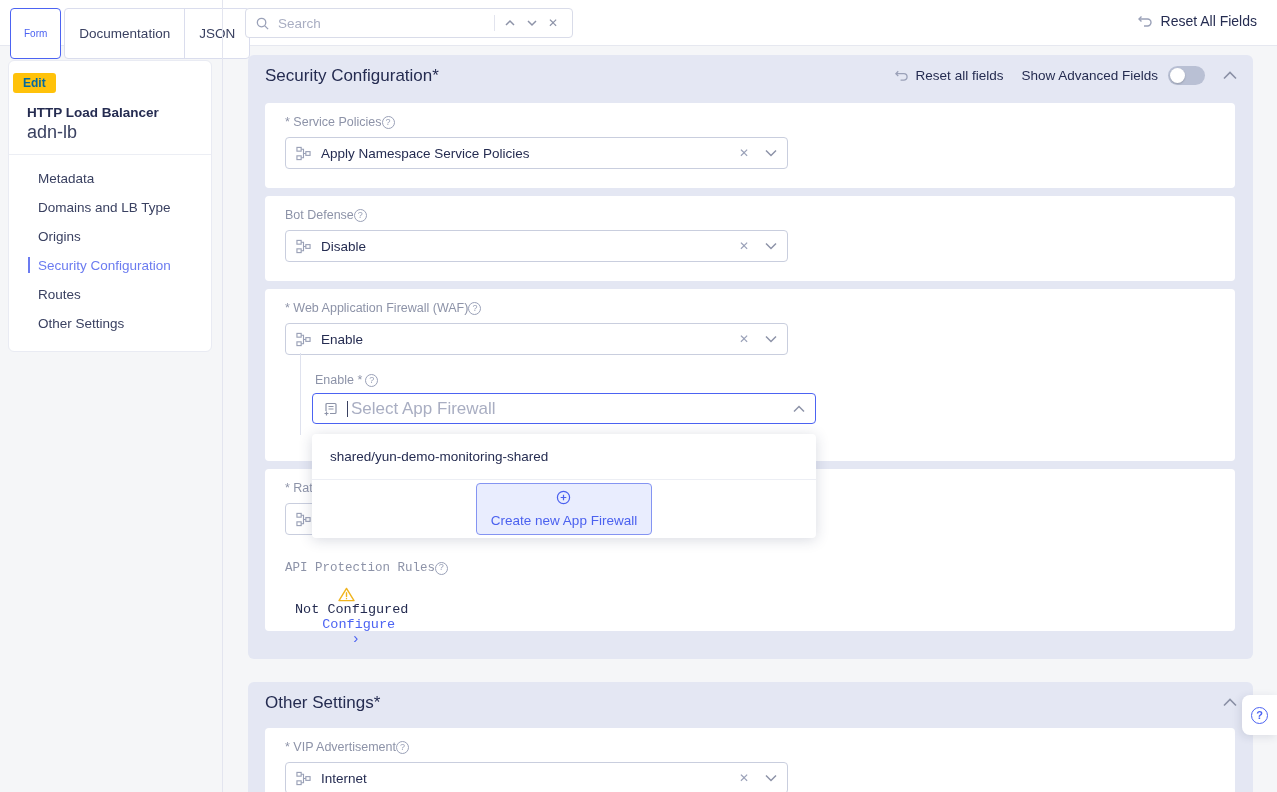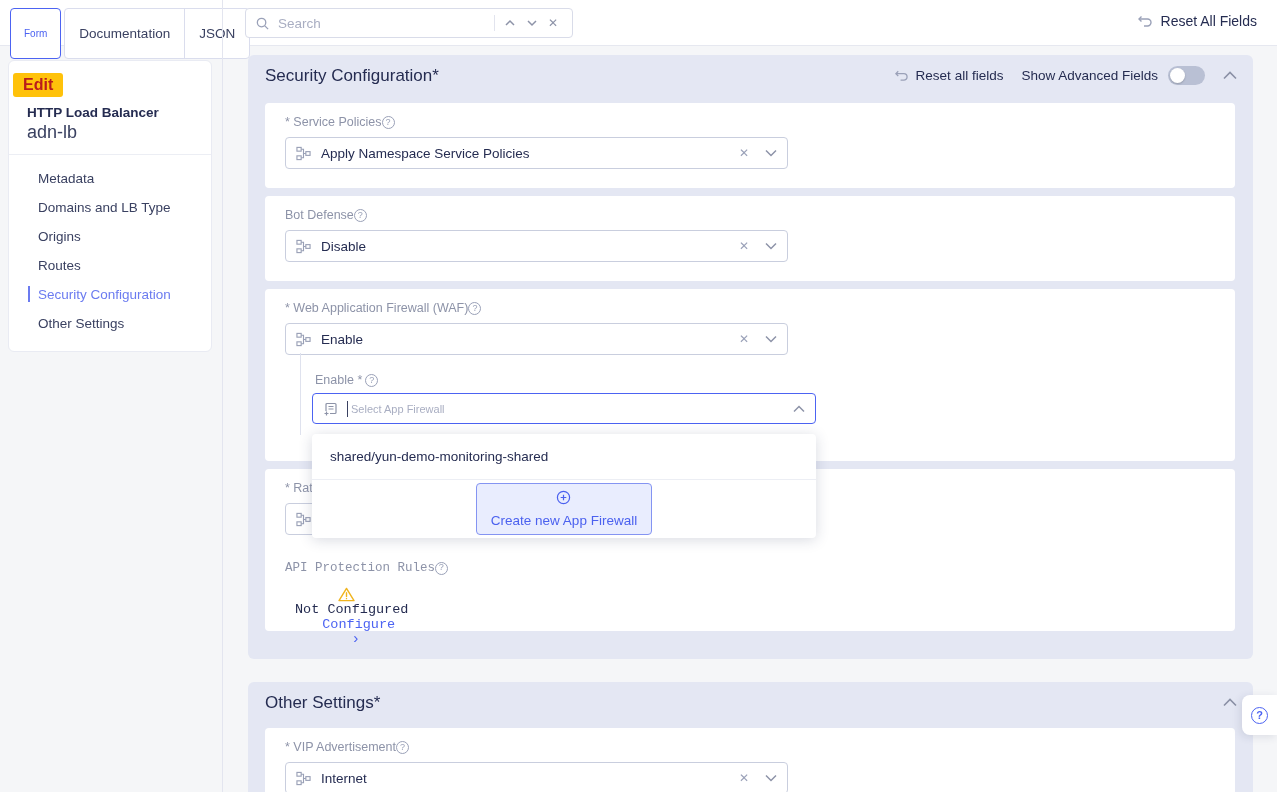--- a/index.html
+++ b/index.html
@@ -17,21 +17,21 @@
   .tab-plain { padding:5px 14px; font-size:13.5px; color:#3a4161; display:flex; align-items:center; cursor:pointer; }
   .tab-sep { width:1px; background:#dadded; }
   .search { position:absolute; left:245px; top:8px; width:328px; height:30px; border:1px solid #d9dce9; border-radius:4px; background:#fff; display:flex; align-items:center; padding:0 9px; }
   .search .ph { flex:1; font-size:13.5px; color:#a9aec2; margin-left:8px; }
   .search .sep { width:1px; height:16px; background:#e2e4ee; margin:0 4px 0 6px; }
   .search .ctl { color:#8d93a8; display:flex; align-items:center; padding:0 5px; cursor:pointer; }
   .reset-all { position:absolute; right:20px; top:13px; display:flex; align-items:center; gap:8px; cursor:pointer; }
   .reset-all span { font-size:14px; color:#252c51; }
   
   .side-card { position:absolute; left:8px; top:60px; width:204px; height:292px; background:#fff; border:1px solid #e9ebf3; border-radius:6px; }
-  .badge { position:absolute; left:4px; top:12px; background:#ffc20a; color:#b91c1c; font-size:16px; font-weight:bold; padding:3px 10px; border-radius:3px; }
+  .badge { position:absolute; left:4px; top:12px; background:#ffc20a; color:#0369a1; font-size:12px; font-weight:bold; padding:3px 10px; border-radius:3px; }
   .obj-type { position:absolute; left:18px; top:44px; font-size:13.5px; font-weight:bold; color:#252c51; }
   .obj-name { position:absolute; left:18px; top:61px; font-size:18px; color:#3a4161; }
   .side-div { position:absolute; left:0; top:93px; width:100%; height:1px; background:#eceef4; }
   .nav { position:absolute; left:0; top:103px; width:100%; }
   .nav-item { position:relative; height:29px; display:flex; align-items:center; padding-left:29px; font-size:13.5px; color:#3a4161; cursor:pointer; }
   .nav-item.active { color:#6b7bf0; }
   .nav-item.active::before { content:""; position:absolute; left:19px; top:6px; width:2px; height:16px; background:#6b7bf0; }
   
   .panel { position:absolute; left:248px; width:1005px; background:#e4e7f3; border-radius:6px; }
   .panel-sec { top:55px; height:604px; }
@@ -50,21 +50,21 @@
   .flabel { position:absolute; left:20px; top:12px; display:flex; align-items:center; font-size:12.5px; color:#8d93a8; }
   .qicon { width:13px; height:13px; border:1px solid #9aa1b8; border-radius:50%; color:#9aa1b8; font-size:9px; display:inline-flex; align-items:center; justify-content:center; flex:none; }
   .select { position:absolute; left:20px; top:34px; width:503px; height:32px; border:1px solid #c9cede; border-radius:4px; background:#fff; display:flex; align-items:center; padding:0 10px; cursor:pointer; }
   .select .val { flex:1; margin-left:10px; font-size:13.5px; color:#252c51; }
   .select .x { color:#9aa1b8; font-size:12px; margin-right:16px; cursor:pointer; }
   .connector { position:absolute; left:35px; top:64px; width:1px; height:82px; background:#dfe2ee; }
   .sub-label { position:absolute; left:50px; top:84px; display:flex; align-items:center; gap:3px; font-size:12.5px; color:#8d93a8; }
   .select-focus { position:absolute; left:47px; top:104px; width:504px; height:31px; border:1.5px solid #4c63f2; border-radius:4px; background:#fff; display:flex; align-items:center; padding:0 10px; }
   .select-focus .caret { width:1px; height:16px; background:#3a4161; margin-left:8px; animation:blink 1s steps(1) infinite; }
   @keyframes blink { 50% { opacity:0; } }
-  .select-focus .ph { flex:1; margin-left:3px; font-size:11px; color:#a9aec2; }
+  .select-focus .ph { flex:1; margin-left:3px; font-size:17px; color:#a9aec2; }
   
   .dropdown { position:absolute; left:64px; top:379px; width:504px; height:104px; background:#fff; border-radius:4px; box-shadow:0 2px 14px rgba(40,50,90,.18); z-index:20; }
   .dd-option { height:46px; display:flex; align-items:center; padding-left:18px; font-size:13.5px; color:#252c51; border-bottom:1px solid #eceef4; cursor:pointer; }
   .dd-footer { height:57px; display:flex; align-items:center; justify-content:center; }
   .create-btn { display:flex; align-items:center; gap:8px; padding:6px 14px; background:#e9edfe; border:1px solid #8494f2; border-radius:4px; color:#4b61ef; font-size:13.5px; cursor:pointer;flex-direction:column; }
   
   .status-row { position:absolute; left:20px; top:38px; display:flex; align-items:center;flex-direction:column; }
   .status-row .st { margin-left:10px; font-size:13.5px; color:#252c51; }
   .status-row .lnk { margin-left:24px; font-size:13.5px; color:#4c63f2; cursor:pointer; }
   .status-row .arr { margin-left:18px; font-size:15px; color:#4c63f2; cursor:pointer; line-height:1; }
@@ -122,22 +122,22 @@
 
   <div class="side-card">
     <div class="badge">Edit</div>
     <div class="obj-type">HTTP Load Balancer</div>
     <div class="obj-name">adn-lb</div>
     <div class="side-div"></div>
     <div class="nav">
       <div class="nav-item">Metadata</div>
       <div class="nav-item">Domains and LB Type</div>
       <div class="nav-item">Origins</div>
+      <div class="nav-item active">Security Configuration</div>
       <div class="nav-item">Routes</div>
-      <div class="nav-item active">Security Configuration</div>
       <div class="nav-item">Other Settings</div>
     </div>
   </div>
 
   <div class="panel panel-sec">
     <div class="panel-title">Security Configuration*</div>
     <div class="hdr-ctl">
       <div class="hdr-reset">
         <span>
           <svg width="15" height="13" viewBox="0 0 16 14" fill="none" stroke="#9aa1b8" stroke-width="1.4">

